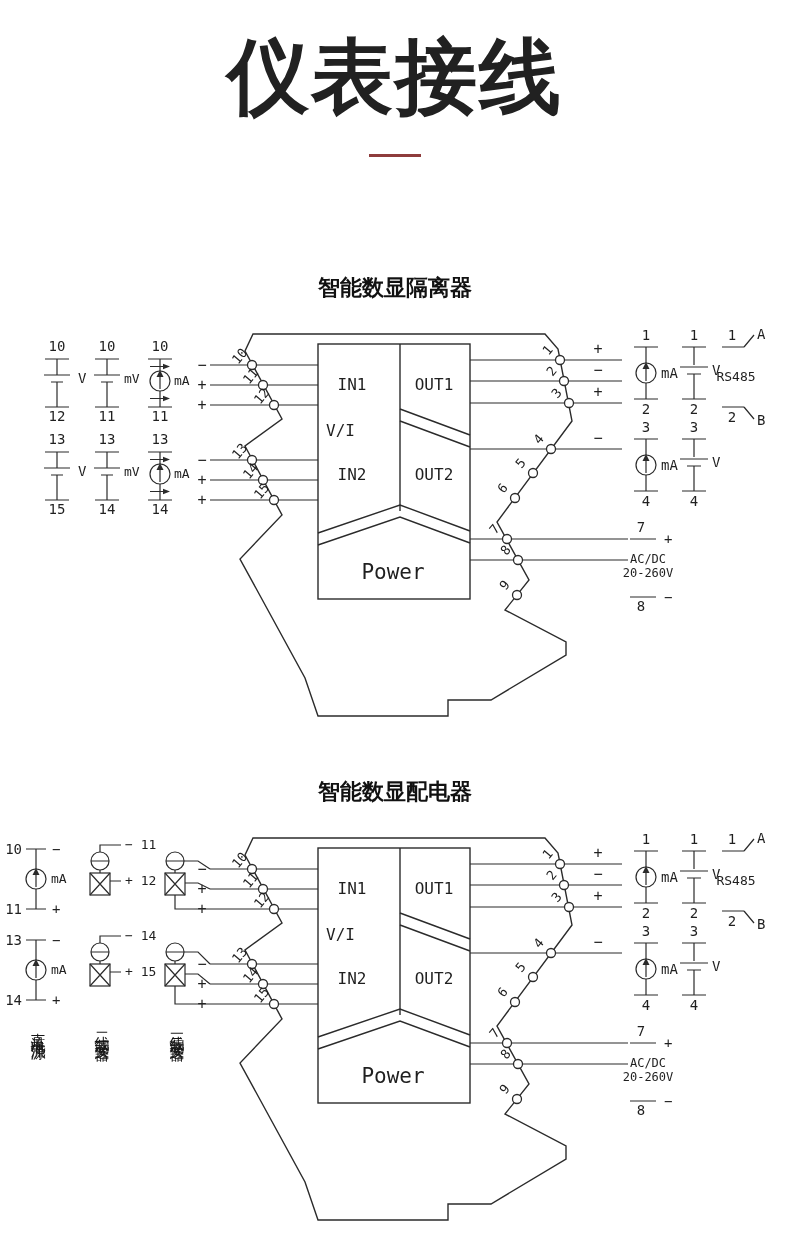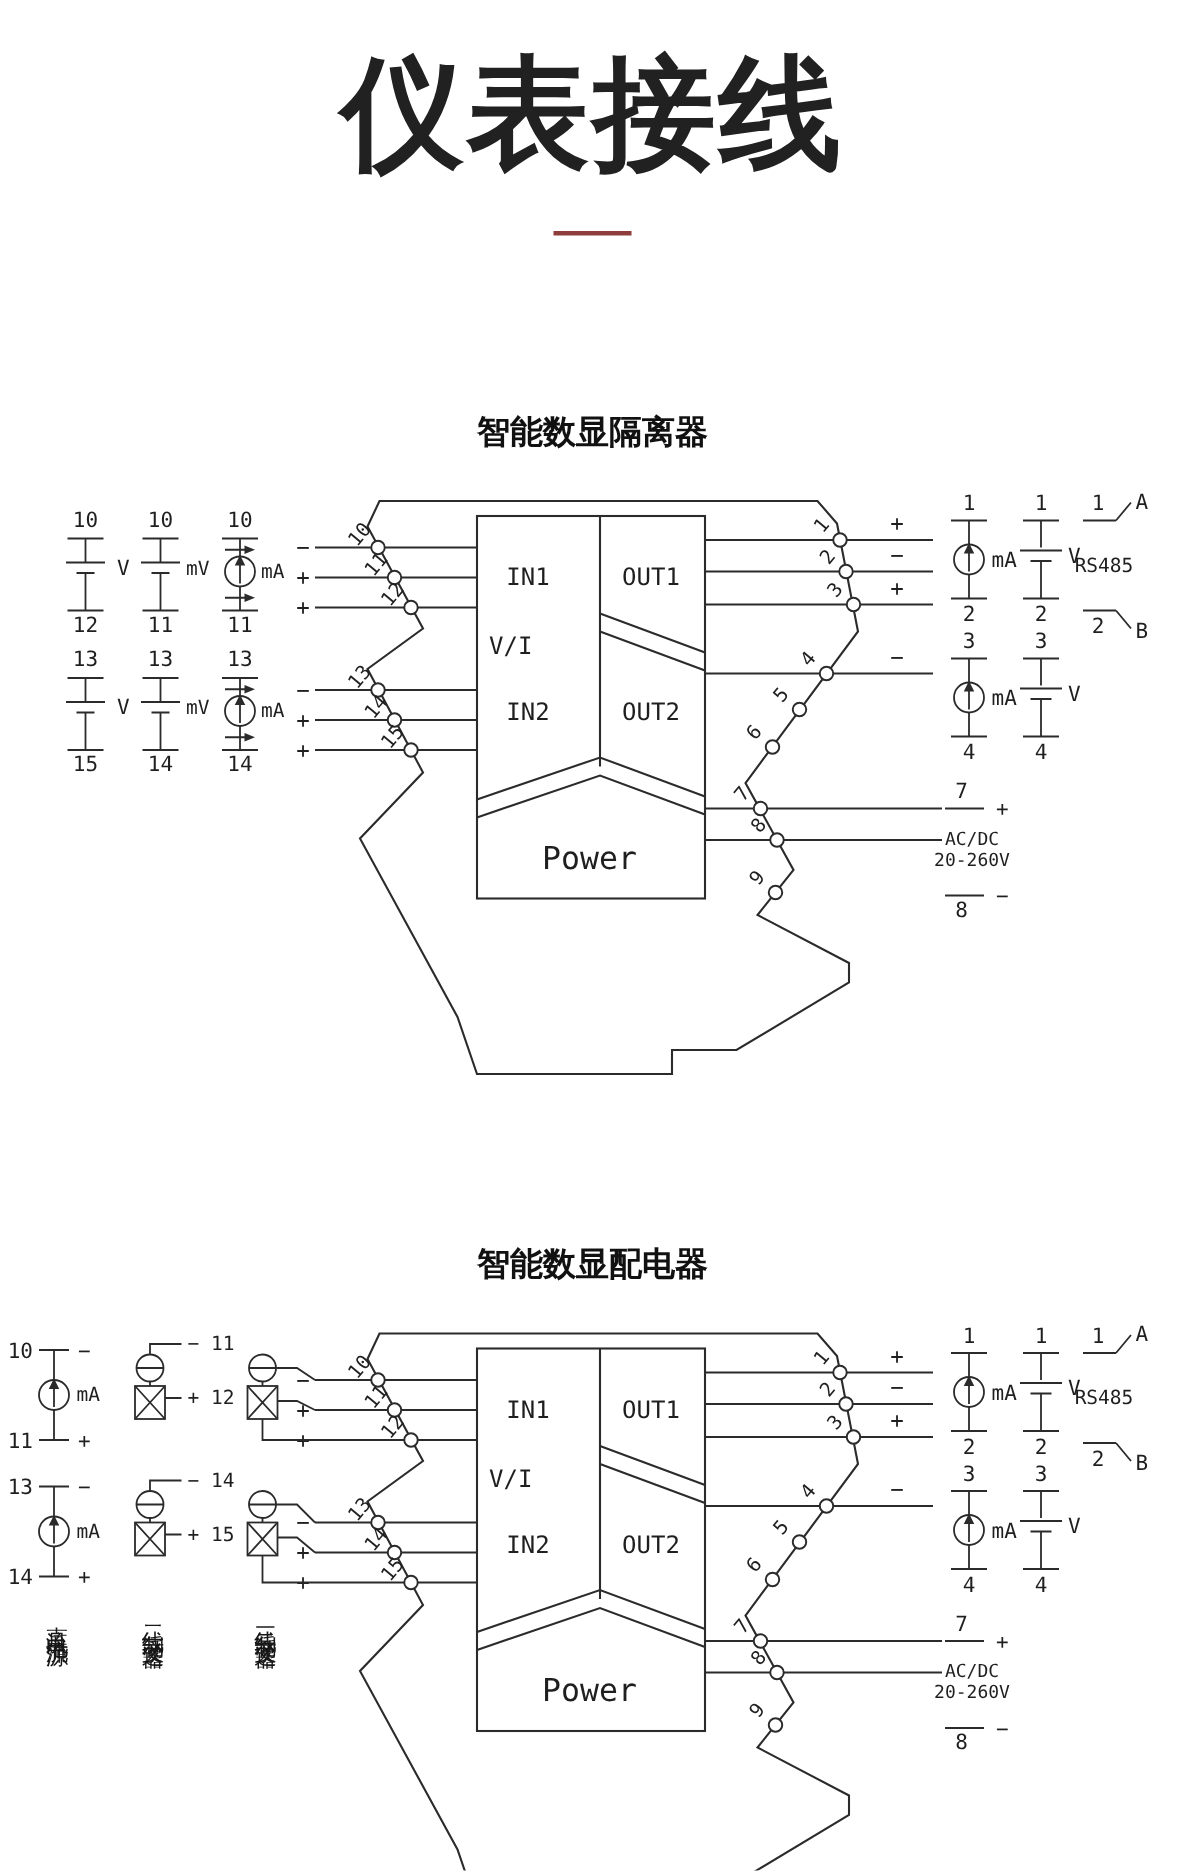--- a/index.html
+++ b/index.html
@@ -4,21 +4,21 @@
 <style>
   html,body{margin:0;padding:0;}
   body{width:790px;height:1247px;background:#ffffff;overflow:hidden;
        font-family:"DejaVu Sans","Liberation Sans",sans-serif;color:#1a1a1a;}
   .hero{padding-top:30px;text-align:center;}
   .hero h1{margin:0;font-size:82px;line-height:1.15;font-weight:bold;
            letter-spacing:2px;color:#212121;}
   .divider{width:52px;height:3px;background:#8e3c3c;margin:30px auto 0;}
   section h2{margin:0;text-align:center;font-size:22px;font-weight:bold;color:#111;}
   #sec-isolator h2{margin:116px 0 6px;}
-  #sec-distributor h2{margin:99px 0 6px;}
+  #sec-distributor h2{margin:48px 0 6px;}
   .svg-wrap{position:relative;width:790px;}
   svg{display:block;}
   .legend{position:absolute;writing-mode:vertical-lr;text-orientation:upright;
           font-size:15px;letter-spacing:3px;color:#161616;}
 </style>
 </head>
 <body>
 
 <header class="hero">
   <h1>仪表接线</h1>

